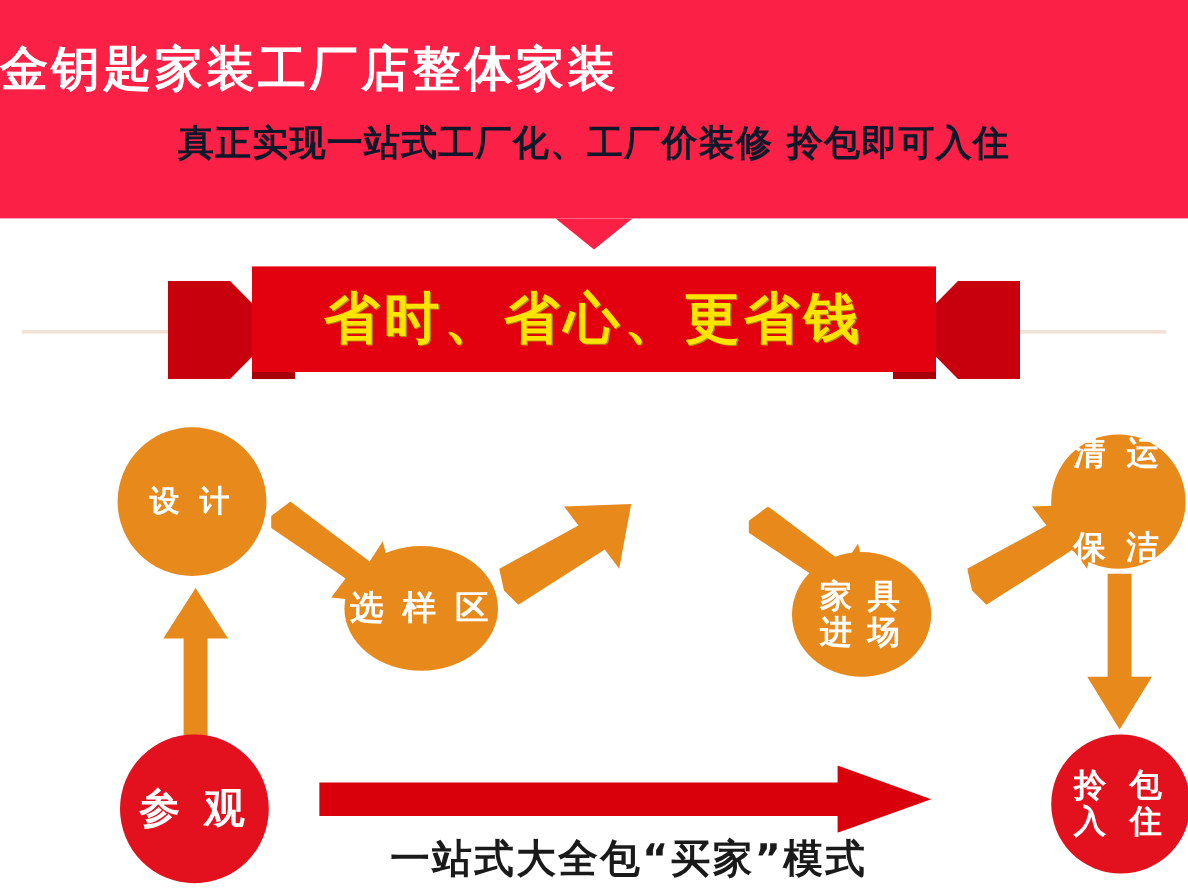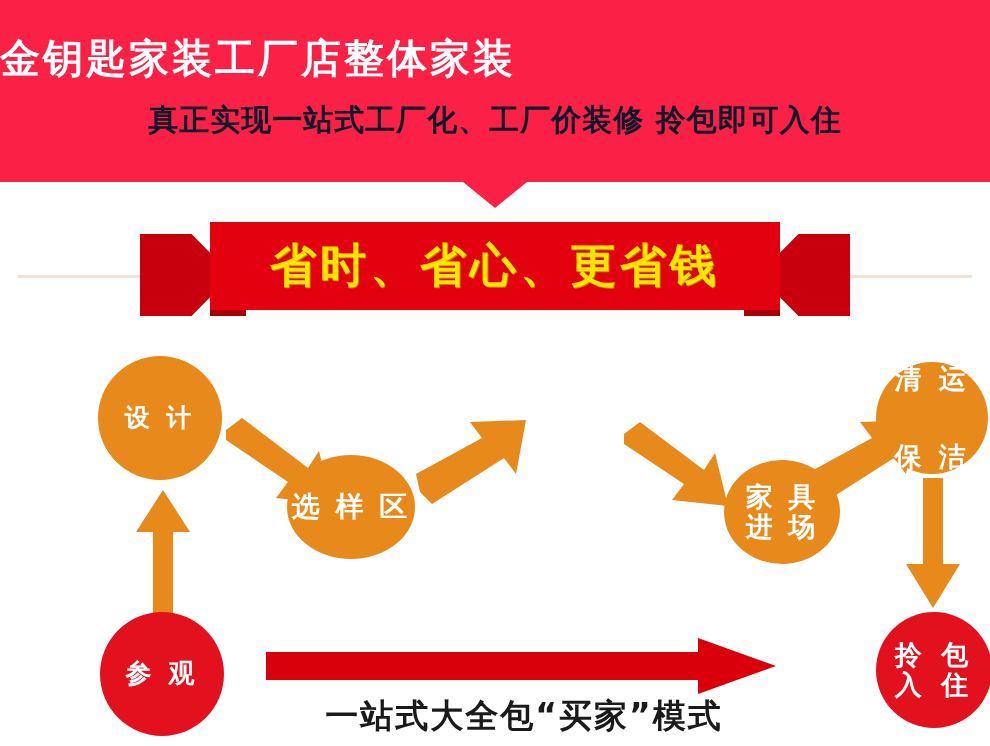--- a/index.html
+++ b/index.html
@@ -145,23 +145,23 @@
     text-align: center;
   }
   .node.orange { background: #e8891c; }
   .node.red    { background: #e3101e; }
   .node .ln { display: block; white-space: nowrap; }
 
   
   #node-design      { left: 54px;  top: 356px; width: 124px; height: 124px; font-size: 25px; letter-spacing: 4px; }
   #node-select      { left: 243px; top: 455px; width: 128px; height: 104px; font-size: 28px; letter-spacing: 3px; gap: 24px; }
   #node-construct   { left: 464px; top: 362px; width: 112px; height: 112px; font-size: 27px; letter-spacing: 4px; }
-  #node-furniture   { left: 680px; top: 460px; width: 116px; height: 104px; font-size: 27px; letter-spacing: 3px; }
+  #node-furniture   { left: 616px; top: 460px; width: 116px; height: 104px; font-size: 27px; letter-spacing: 3px; font-family: Liberation Serif, serif; }
   #node-cleanup     { left: 832px; top: 362px; width: 112px; height: 112px; font-size: 27px; letter-spacing: 4px; gap: 48px; }
-  #node-showroom    { left: 56px;  top: 612px; width: 124px; height: 124px; font-size: 26px; letter-spacing: 4px; }
+  #node-showroom    { left: 56px;  top: 612px; width: 124px; height: 124px; font-size: 34px; letter-spacing: 4px; }
   #node-movein      { left: 832px; top: 612px; width: 116px; height: 116px; font-size: 27px; letter-spacing: 5px; }
 
   
   .arrow-svg { position: absolute; }
 
   
   #arrow-up {
     left: 92px; top: 490px; width: 54px; height: 125px;
   }
   

